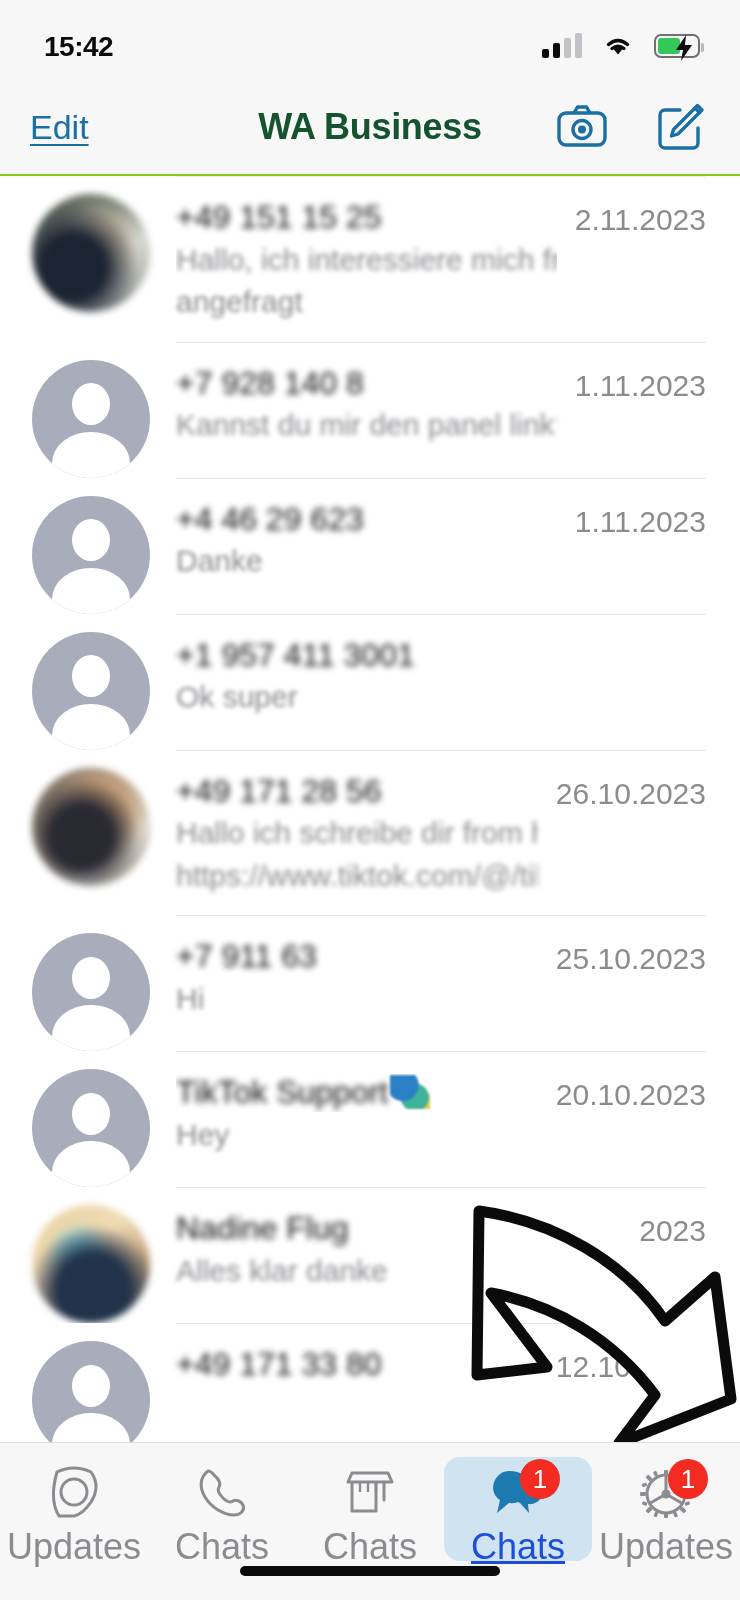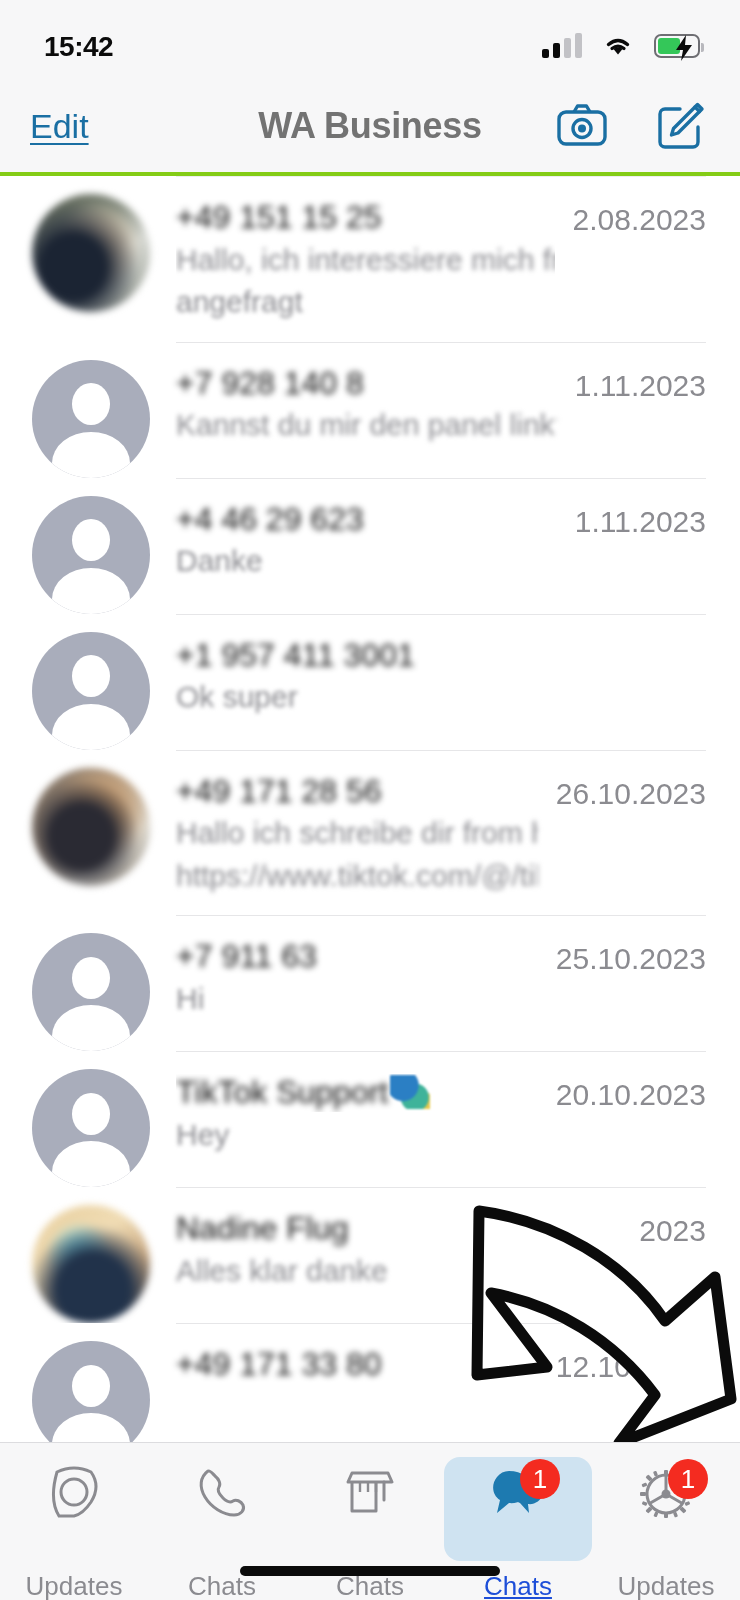--- a/index.html
+++ b/index.html
@@ -54,31 +54,31 @@
   .batt-fill { width:22px; height:100%; background:#34c759; border-radius:3px; }
   .batt-bolt { position:absolute; left:17px; top:-1px; width:22px; height:26px; }
 
   
   .navbar {
     position:relative;
     height:88px;
     background:#f7f7f8;
     display:flex; align-items:center;
     padding:0 34px 8px 30px;
-    border-bottom:4px solid #84cc16;
+    border-bottom:2px solid #84cc16;
   }
   .nav-edit {
     font-size:34px; color:#1a6fa3;
     text-decoration:underline; text-underline-offset:5px;
     text-decoration-thickness:2px;
     cursor:pointer; white-space:nowrap;
   }
   .nav-title {
     position:absolute; left:0; right:0; text-align:center;
-    font-size:36px; font-weight:bold; color:#737373;
+    font-size:36px; font-weight:bold; color:#14532d;
     letter-spacing:-0.3px;
     pointer-events:none;
   }
   .nav-actions {
     margin-left:auto; display:flex; align-items:center; gap:46px;
     z-index:2;
   }
   .nav-ico { width:52px; height:52px; cursor:pointer; }
 
   
@@ -219,21 +219,21 @@
     width:148px; height:104px;
     border-radius:16px;
     background:#cfe3f1;
     z-index:0;
   }
   .tab-ico-wrap { position:relative; z-index:1; width:76px; height:58px;
                   display:flex; align-items:center; justify-content:center; }
   .tab-ico { width:58px; height:56px; }
   .tab-label {
     position:relative; z-index:1;
-    font-size:26px; color:#8b8b90; line-height:1;margin-top:44px;
+    font-size:36px; color:#8b8b90; line-height:1;
   }
   .tab.active .tab-label { color:#1d4ed8; font-weight:500;text-decoration:underline; }
   .badge {
     position:absolute;
     top:-6px; right:-4px;
     min-width:40px; height:40px;
     border-radius:20px;
     background:#f42b20;
     color:#ffffff; font-size:26px; font-weight:500;
     display:flex; align-items:center; justify-content:center;
@@ -301,21 +301,21 @@
   <div class="chatlist">
 
     <div class="row">
       <div class="row-avatar av-photo-1"></div>
       <div class="row-body">
         <div class="row-texts">
           <div class="row-name blur-name">+49 151 15 25</div>
           <div class="row-msg"><span class="blur-msg">Hallo, ich interessiere mich from</span></div>
           <div class="row-msg blur-soft">angefragt</div>
         </div>
-        <div class="row-date">2.08.2023</div>
+        <div class="row-date">2.11.2023</div>
       </div>
     </div>
 
     <div class="row">
       <div class="row-avatar av-default"></div>
       <div class="row-body">
         <div class="row-texts">
           <div class="row-name blur-name">+7 928 140 8</div>
           <div class="row-msg blur-msg">Kannst du mir den panel link?</div>
         </div>

